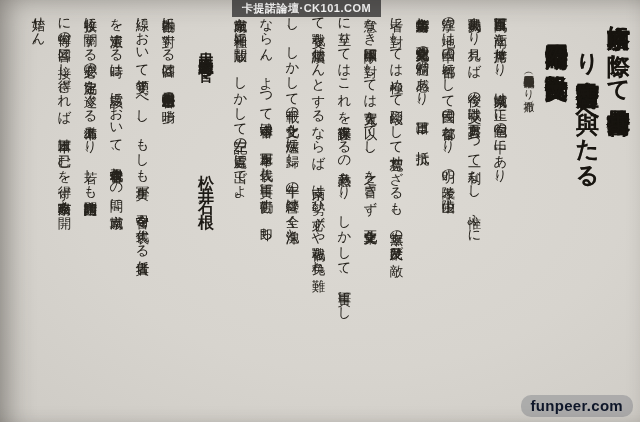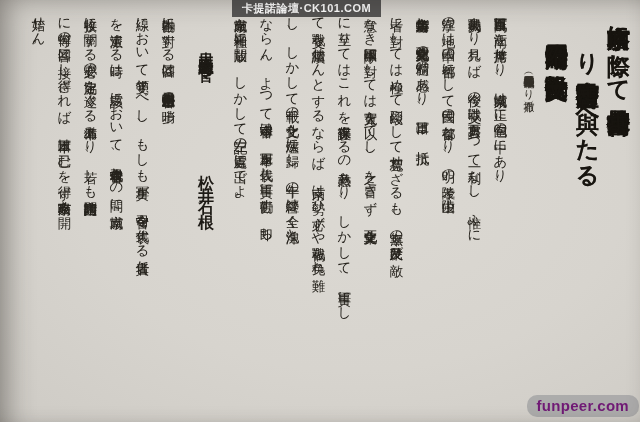--- a/index.html
+++ b/index.html
@@ -51,25 +51,25 @@
     position:absolute; top:0; left:232px;
     height:17px; padding:0 10px;
     display:flex; align-items:center;
     background:rgba(56,56,56,0.82);
     color:#ffffff;
     font-family:"Liberation Sans","DejaVu Sans",sans-serif;
     font-size:11px; font-weight:700; letter-spacing:0.5px;
     white-space:nowrap;
   }
   .wm-bottom {
-    position:absolute; right:1px; bottom:5px;
+    position:absolute; right:7px; bottom:5px;
     padding:2px 10px 3px 10px;
     background:rgba(168,168,168,0.92);
     border-radius:10px;
-    color:#701a75;
+    color:#0f172a;
     font-family:"Liberation Sans","DejaVu Sans",sans-serif;
     font-size:15px; font-weight:700; letter-spacing:0.3px;margin-top:16px;
   }
 </style>
 </head>
 <body>
 
 <div class="page">
   <div class="doc">
 

